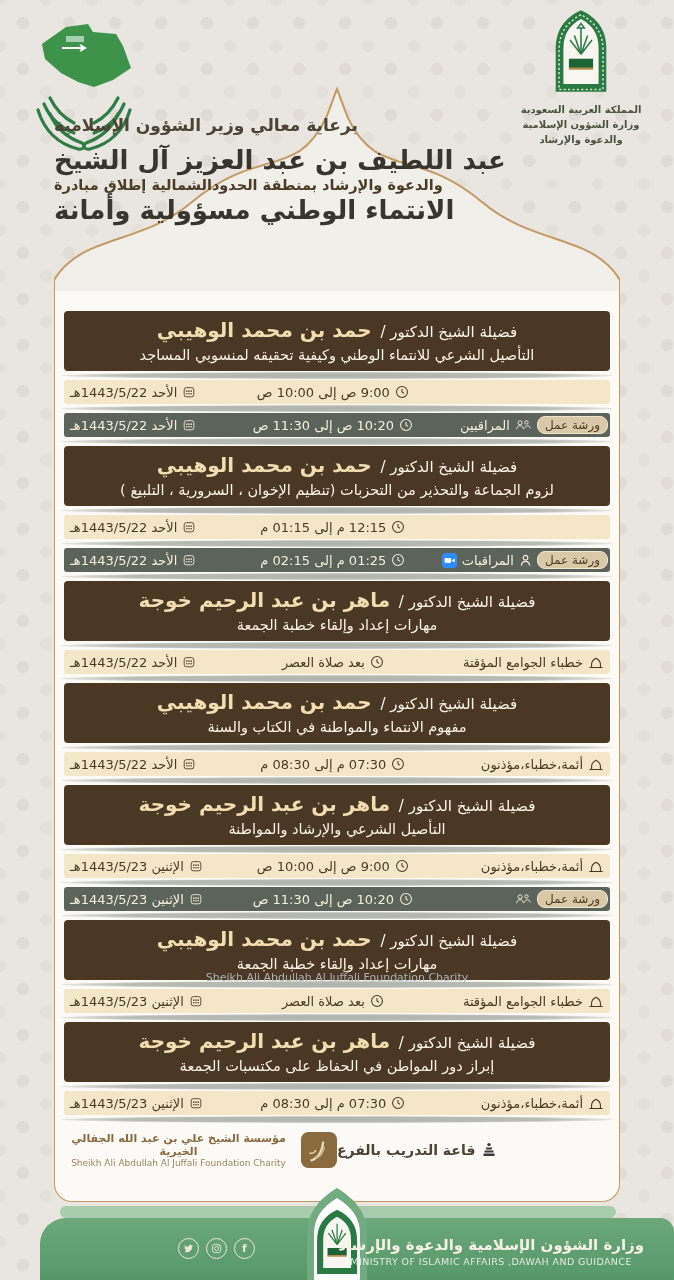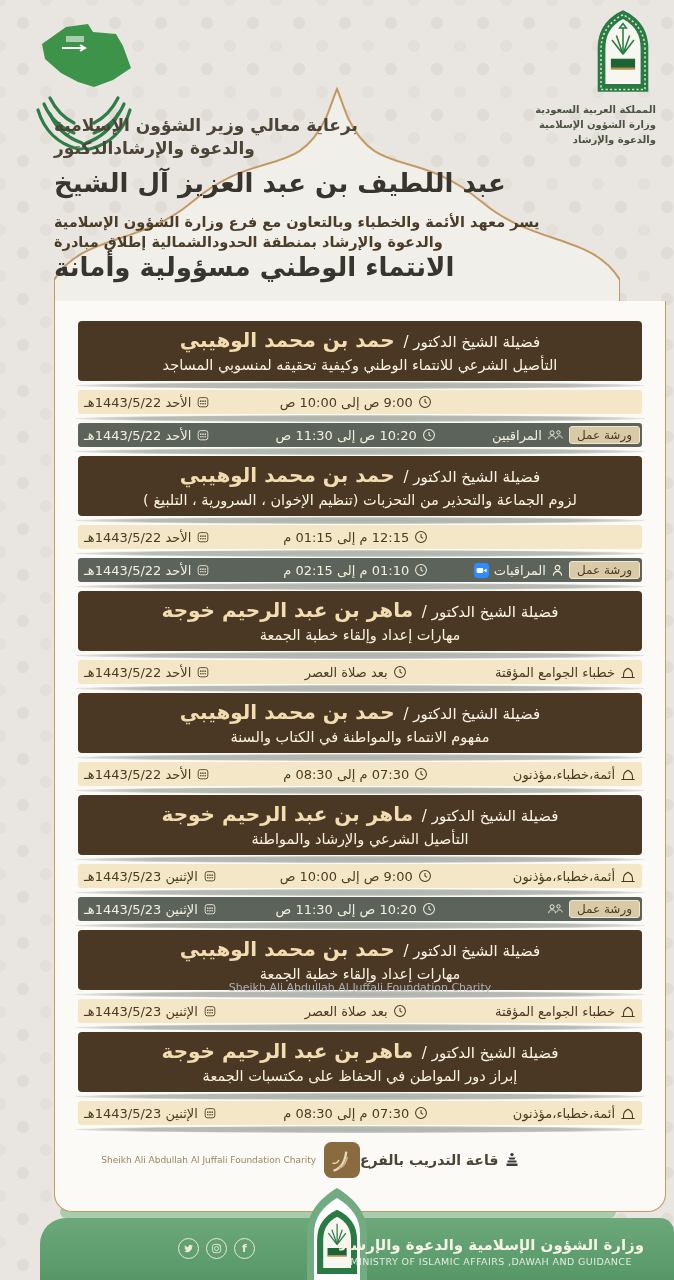--- a/index.html
+++ b/index.html
@@ -8,49 +8,49 @@
     --c-video_blue:#2d8cff; --c-tag_bg:#d9c9a7;
   }
   *{box-sizing:border-box;margin:0;padding:0}
   body{font-family:"DejaVu Sans",sans-serif;background:#cfccc6}
   .page{position:relative;width:674px;height:1280px;margin:0 auto;overflow:hidden;
     background-color:#e9e6e1;
     background-image:radial-gradient(#e0dcd5 18%,transparent 19%),radial-gradient(#e3dfd9 18%,transparent 19%);
     background-size:46px 46px;background-position:0 0,23px 23px;direction:rtl}
   
   .logo-left{position:absolute;left:28px;top:12px;width:112px;height:158px}
-  .logo-right{position:absolute;right:18px;top:8px;width:150px;}
+  .logo-right{position:absolute;right:18px;top:8px;width:150px;text-align:center}
   .logo-right .emblem{display:inline-block}
   .ministry-cal{margin-top:4px;font-size:10px;line-height:1.5;color:#4a5240;font-weight:bold}
   
   .dome-svg{position:absolute;left:54px;top:84px}
   .dome-overlay{position:absolute;left:54px;top:84px;width:566px;text-align:left;z-index:3}
   .patronage{font-size:17px;font-weight:bold;color:#4c4436;line-height:1.35}
   .patronage-first{margin-top:30px}
   .minister{margin-top:8px;font-size:26px;font-weight:bold;color:#38352e;letter-spacing:.5px}
   .intro{margin-top:14px;font-size:14.5px;font-weight:bold;color:#4b3c28;line-height:1.4}
   .initiative{margin-top:0;font-size:26px;font-weight:bold;color:#38352e}
   
-  .panel{position:absolute;left:54px;top:301px;width:612px;height:911px;background:#fbfaf7;
+  .panel{position:absolute;left:54px;top:291px;width:566px;height:911px;background:#fbfaf7;
     border:1.5px solid var(--c-gold);border-top:none;border-radius:0 0 18px 18px;
-    padding:20px 23px 6px;display:flex;flex-direction:column;z-index:2}
+    padding:20px 9px 6px;display:flex;flex-direction:column;z-index:2}
   .session{position:relative}
   .s-head{background:var(--c-brown);border-radius:4px;text-align:center;padding:7px 6px 8px;color:#fdf6e7}
   .speaker{font-size:15px}
   .speaker .name{font-size:20px;font-weight:bold;color:#f3ddb0;margin-right:4px}
   .topic{font-size:14.5px;margin-top:5px;color:#fbf4e2}
   .ribbon{height:7px;width:101%;margin:1px -0.5%;background:radial-gradient(ellipse at 50% 50%,#aeb3ac 0%,#b8bcb5 55%,rgba(184,188,181,0) 78%);border-radius:50%}
   .row{height:24px;display:flex;align-items:center;font-size:13px;border-radius:3px;padding:0 6px;gap:4px}
   .row.cream{background:var(--c-cream_row);color:#4a3a22}
   .row.dark{background:var(--c-dark_row);color:#f5efdc}
   .zone{display:flex;align-items:center;gap:5px}
   .z-right{flex:1.05;justify-content:flex-start}
   .z-mid{flex:1.1;justify-content:center}
   .z-left{flex:1;justify-content:flex-end}
-  .tag{background:var(--c-tag_bg);color:#4a3a22;border:1px solid #efe6cf;border-radius:3px;
+  .tag{background:var(--c-tag_bg);color:#4a3a22;border:1px solid #efe6cf;border-radius:8px;
     font-size:12px;padding:1px 7px;margin-right:-4px;white-space:nowrap}
   .ic{display:inline-flex;align-items:center}
   .watermark{position:absolute;left:0;right:0;bottom:38px;text-align:center;font-size:11px;
     color:#aab0b6;z-index:4;pointer-events:none}
   
   .bottom-strip{display:flex;align-items:center;margin-top:8px}
   .venue{flex:1;display:flex;align-items:center;justify-content:flex-end;gap:6px;
     font-size:14px;font-weight:bold;color:#4b4336}
   .charity{flex:1;display:flex;align-items:center;justify-content:flex-end;gap:8px;direction:ltr;text-align:center}
   .charity-text .ar{font-size:11px;font-weight:bold;color:#8a6a3f}
@@ -110,23 +110,21 @@
       <div>وزارة الشؤون الإسلامية والدعوة والإرشاد</div>
     </div>
   </div>
 
   <svg class="dome-svg" width="566" height="218" viewBox="0 0 566 218">
     <path d="M0,218 L0,196 C28,150 86,162 138,118 C205,62 242,96 272,34 C277,22 280,12 283,5 C286,12 289,22 294,34 C324,96 361,62 428,118 C480,162 538,150 566,196 L566,218 Z" fill="#f1efea"></path>
     <path d="M0,218 L0,196 C28,150 86,162 138,118 C205,62 242,96 272,34 C277,22 280,12 283,5 C286,12 289,22 294,34 C324,96 361,62 428,118 C480,162 538,150 566,196 L566,218" fill="none" stroke="#c49a63" stroke-width="2"></path>
   </svg>
   <div class="dome-overlay">
     <div class="patronage patronage-first">برعاية معالي وزير الشؤون الإسلامية</div>
-    <div class="patronage">والدعوة والإرشادالدكتور</div>
     <div class="minister">عبد اللطيف بن عبد العزيز آل الشيخ</div>
-    <div class="intro">يسر معهد الأئمة والخطباء وبالتعاون مع فرع وزارة الشؤون الإسلامية</div>
     <div class="intro" style="margin-top:0">والدعوة والإرشاد بمنطقة الحدودالشمالية إطلاق مبادرة</div>
     <div class="initiative">الانتماء الوطني مسؤولية وأمانة</div>
   </div>
 
   <div class="panel">
 
     <div class="session">
       <div class="s-head">
         <div class="speaker">
           <span>فضيلة الشيخ الدكتور /</span>
@@ -262,21 +260,21 @@
               </svg>
             </span>
         </div>
         <div class="zone z-mid">
           <span class="ic">
               <svg width="14" viewBox="0 0 16 16" fill="none" stroke="currentColor" stroke-width="1.2">
                 <circle cx="8" cy="8" r="6.2"></circle>
                 <path d="M8 4.5V8l2.4 1.6"></path>
               </svg>
             </span>
-          <span>01:10 م إلى 02:15 م</span>
+          <span>01:25 م إلى 02:15 م</span>
         </div>
         <div class="zone z-left">
           <span class="ic">
               <svg width="14" viewBox="0 0 16 16" fill="none" stroke="currentColor">
                 <rect x="2.5" y="3" width="11" height="10.5" rx="2.5"></rect>
                 <g fill="currentColor" stroke="none">
                   <circle cx="5.5" cy="7" r=".9"></circle>
                   <circle cx="8" cy="7" r=".9"></circle>
                   <circle cx="10.5" cy="7" r=".9"></circle>
                   <circle cx="5.5" cy="10" r=".9"></circle>
@@ -576,20 +574,21 @@
         <span class="ic">
             <svg width="16" viewBox="0 0 16 16" fill="#3a3a3a">
               <circle cx="8" cy="2.6" r="1.7"></circle>
               <path d="M4.5 5.5h7l-1 2h-5zM3.5 8.5h9v2h-9zM2.5 11.5h11v2.5h-11z"></path>
             </svg>
           </span>
         <span>قاعة التدريب بالفرع</span>
       </div>
       <div class="charity">
         <div class="charity-text">
+          <div class="ar">مؤسسة الشيخ علي بن عبد الله الجفالي الخيرية</div>
           <div class="en">Sheikh Ali Abdullah Al Juffali Foundation Charity</div>
         </div>
         <span class="ic">
             <svg width="36" height="36" viewBox="0 0 34 34">
               <rect width="34" height="34" rx="7" fill="#8a6a3f"></rect>
               <path d="M9 27c7-2 11-9 12-18" stroke="#e8d9b8" stroke-width="2.2" fill="none"></path>
               <path d="M14 25c4-1.5 7-5.5 8-11" stroke="#c9b488" stroke-width="1.6" fill="none"></path>
               <path d="M8 20c3 .5 5-.5 6-3" stroke="#e8d9b8" stroke-width="1.4" fill="none"></path>
             </svg>
           </span>

